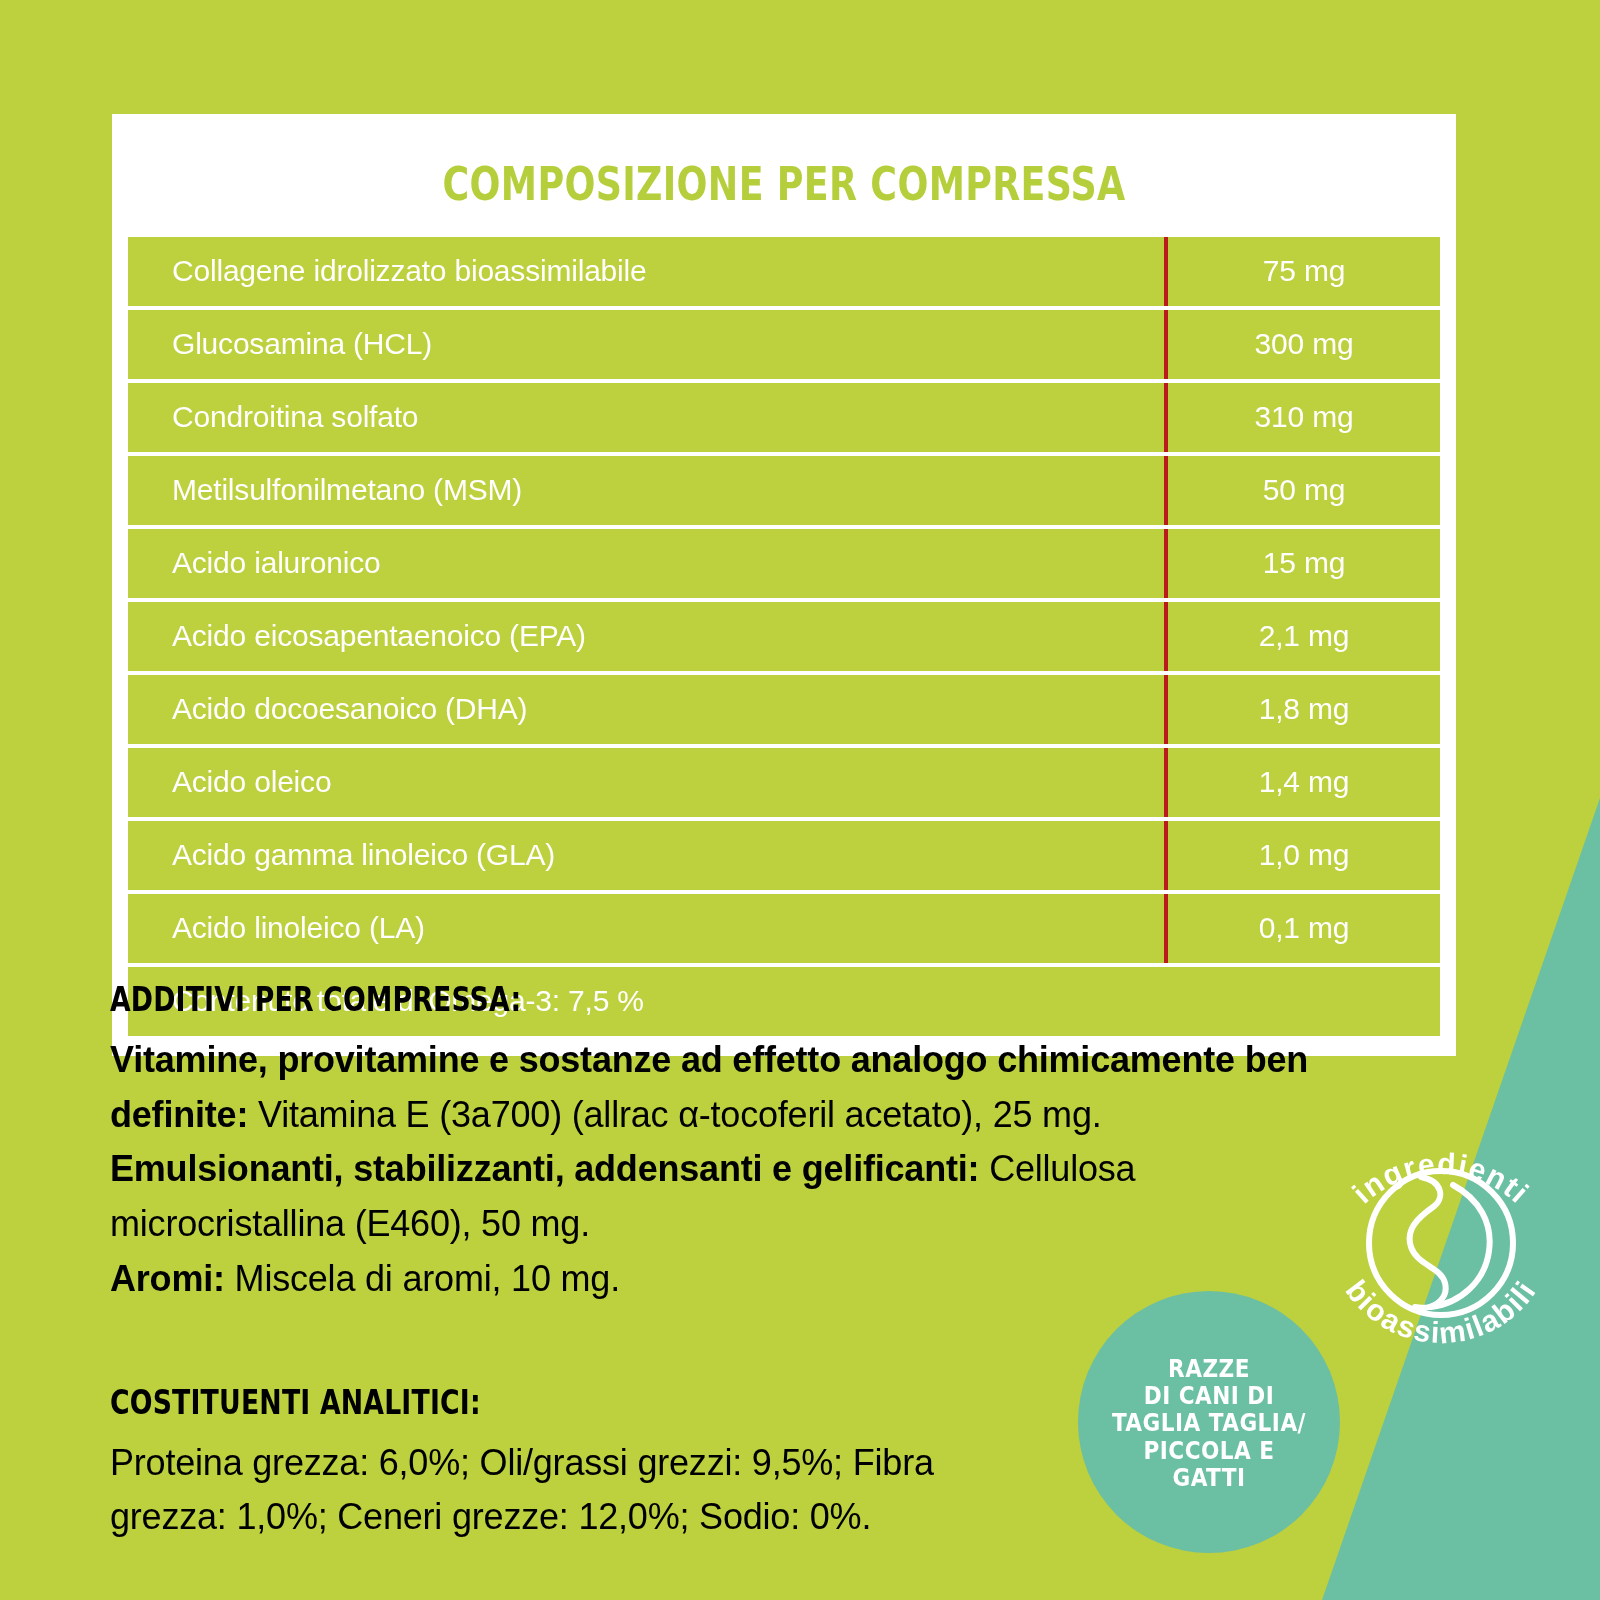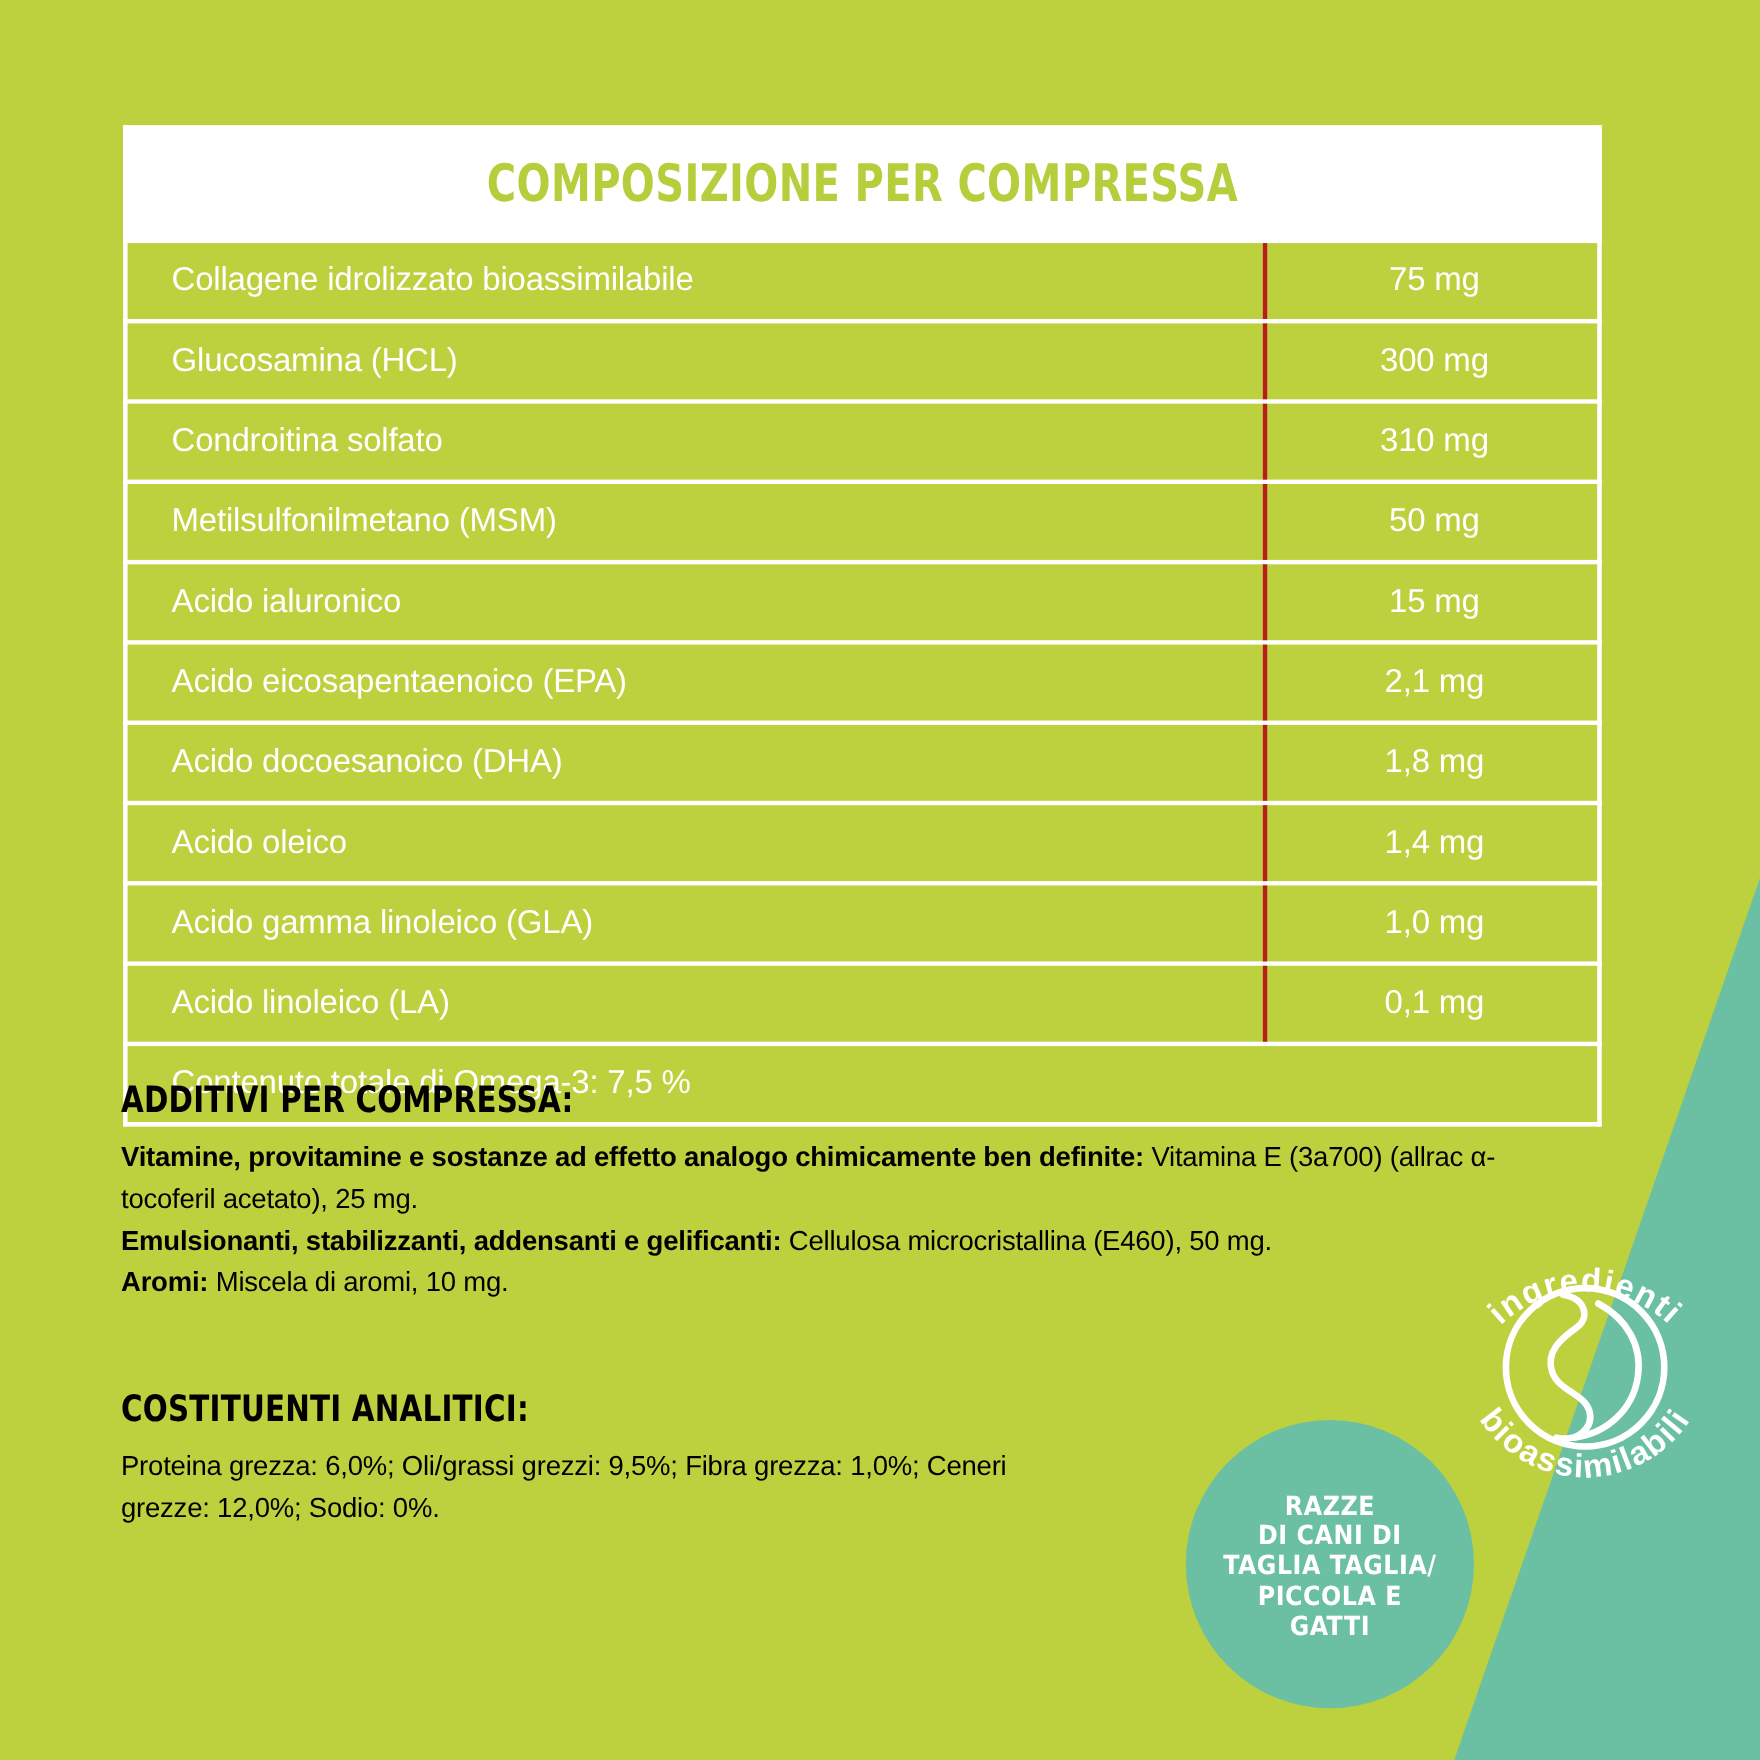--- a/index.html
+++ b/index.html
@@ -25,21 +25,21 @@
     pointer-events: none;
   }
 
   
   #composition-table {
     position: absolute;
     left: 112px;
     top: 114px;
     width: 1344px;
     background: #ffffff;
-    padding: 0;
+    padding: 16px;
     box-sizing: border-box;
   }
   #table-title-band {
     background: #ffffff;
     text-align: center;
     padding: 26px 0 22px 0;
   }
   #table-title {
     color: #b5cf3c;
     font-size: 47px;
@@ -115,21 +115,21 @@
     font-size: 33px;
     font-weight: bold;
     letter-spacing: 0.2px;
     font-family: "DejaVu Sans Condensed", "Liberation Sans Narrow", "Liberation Sans", sans-serif;
     transform: scaleX(0.9);
     transform-origin: left center;
     margin: 0 0 14px 0;
     white-space: nowrap;
   }
   .para {
-    font-size: 25px;
+    font-size: 36px;
     line-height: 1.52;
     margin: 0;
     font-weight: 300;
     letter-spacing: -0.2px;
   }
   .para b {
     font-weight: 700;
   }
   #additives-block { margin-bottom: 0; }
   #analytical-block { margin-top: 76px; }

